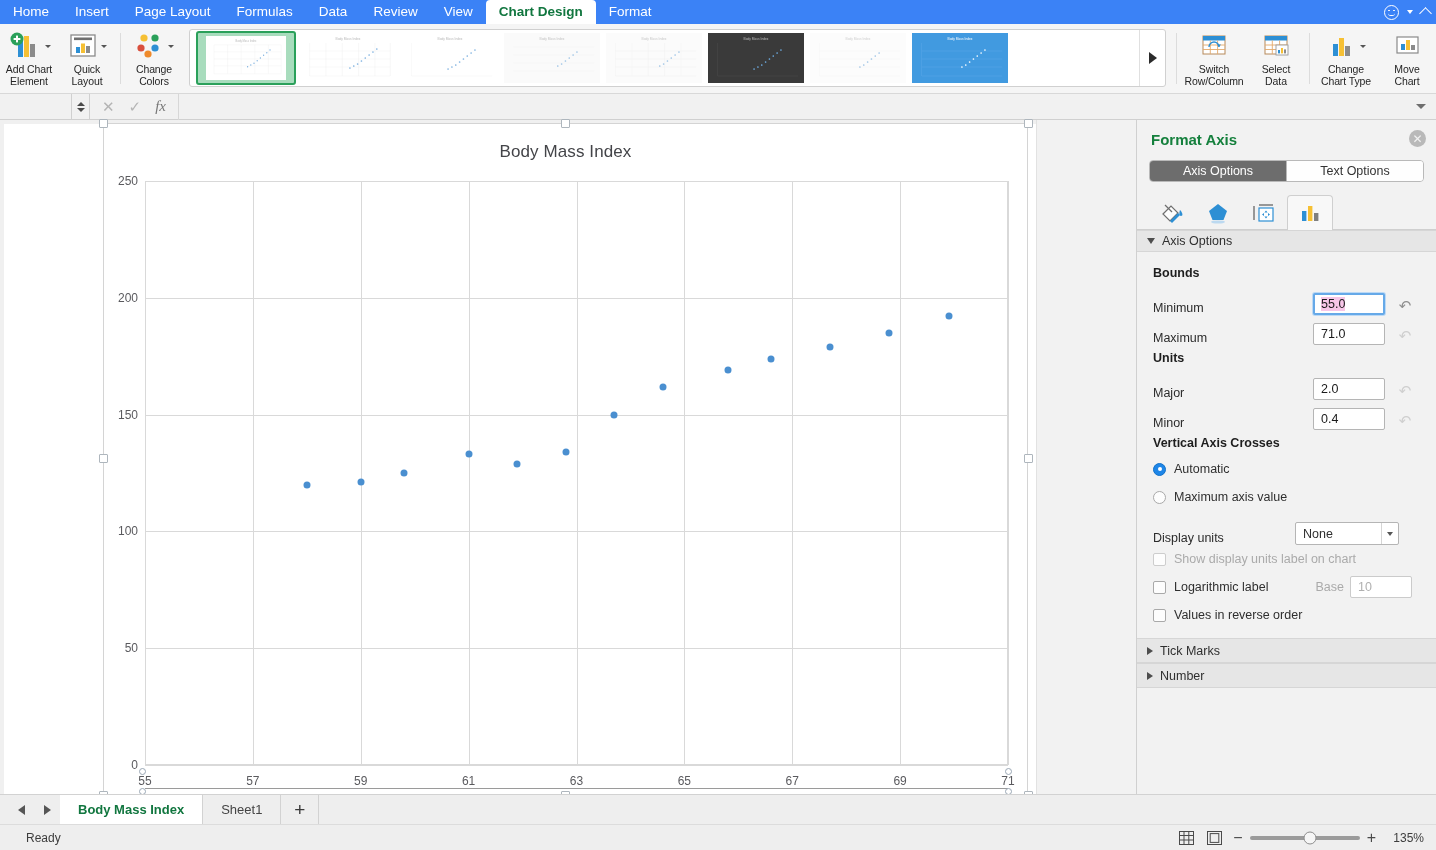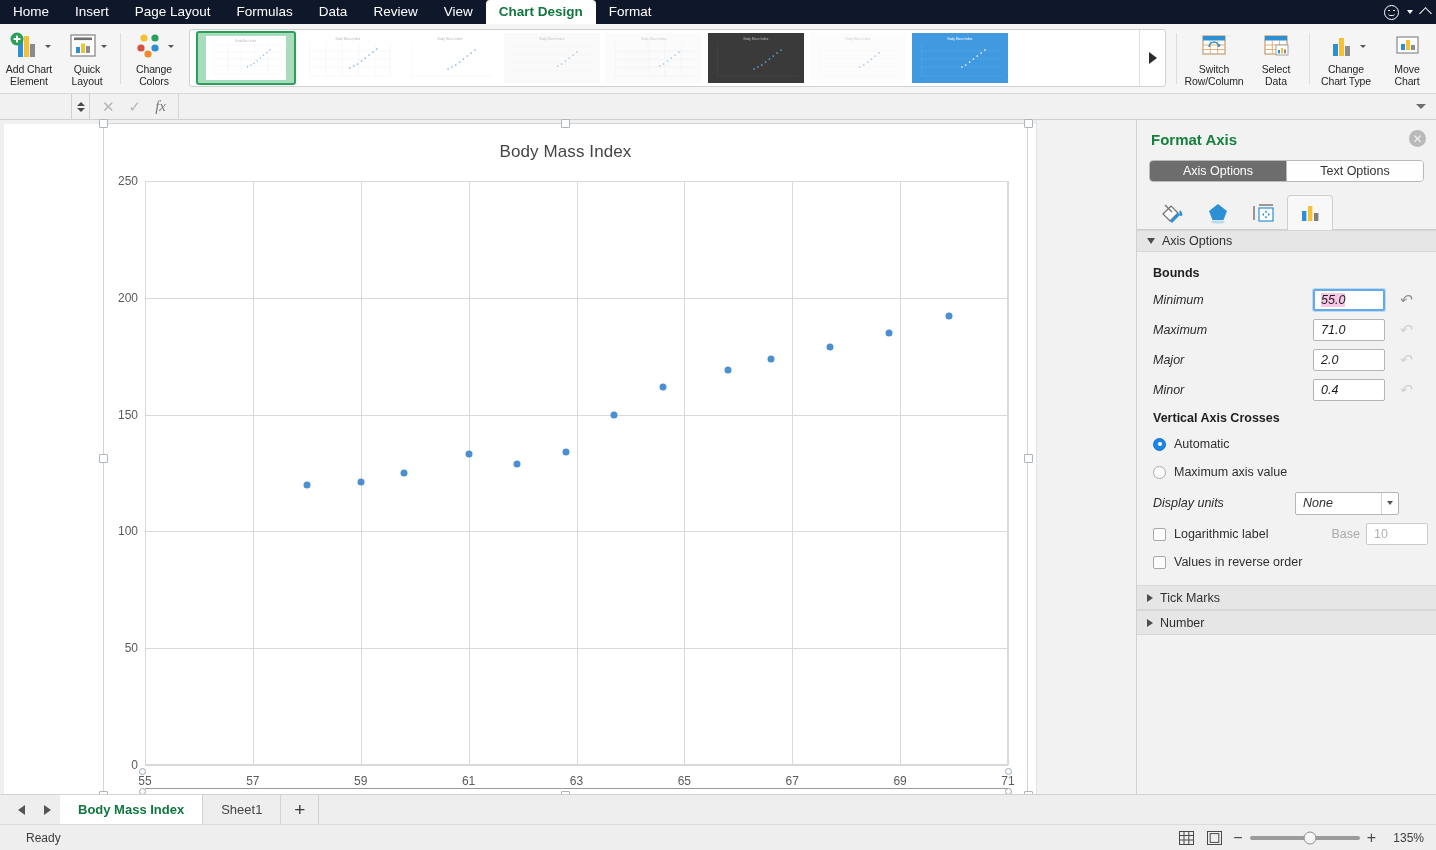--- a/index.html
+++ b/index.html
@@ -9,21 +9,21 @@
     overflow: hidden;
     font-family: "Liberation Sans", sans-serif;
     background: #ffffff;
     -webkit-font-smoothing: antialiased;
   }
   #app { position: relative; width: 1436px; height: 850px; }
 
   
   .tabbar {
     position: absolute; top: 0; left: 0; width: 1436px; height: 24px;
-    background: #0f172a;
+    background: #3b82f6;
     display: flex; align-items: flex-end;
   }
   .tab {
     height: 24px; line-height: 24px;
     padding: 0 13px;
     color: #ffffff; font-size: 13.5px;
     cursor: default; white-space: nowrap;
   }
   .tab.active {
     background: #ffffff; color: #11763f; font-weight: bold;
@@ -208,21 +208,21 @@
     padding-left: 10px; background: #e6e6e6;
     border-top: 1px solid #d6d6d6; border-bottom: 1px solid #d6d6d6;
     font-size: 12.5px; color: #2f2f2f;
   }
   .tri-d { width:0;height:0;border-left:4.5px solid transparent;border-right:4.5px solid transparent;border-top:6px solid #4d4d4d; }
   .tri-rr { width:0;height:0;border-top:4.5px solid transparent;border-bottom:4.5px solid transparent;border-left:6px solid #4d4d4d; }
 
   .pbody { padding: 8px 0 0 0; }
   .grp-lbl { font-weight: bold; font-size: 12.5px; padding: 6px 0 5px 16px; color: #1e1e1e; }
   .row {
-    display: flex; align-items: center; height: 30px; padding-left: 16px; padding-right: 10px; font-style: italic;
+    display: flex; align-items: flex-end; height: 30px; padding-left: 16px; padding-right: 10px;
   }
   .row .name { width: 160px; font-size: 12.5px; color: #2b2b2b; }
   .tbox {
     width: 72px; height: 22px; border: 1px solid #b5b5b5; border-radius: 2px;
     background: #ffffff; font-size: 12.5px; color: #1a1a1a;
     display: flex; align-items: center; padding-left: 7px;
   }
   .tbox.focus {
     border: 2px solid #66a9e8; box-shadow: 0 0 0 1px #bcd9f5;
     padding-left: 6px;
@@ -845,20 +845,21 @@
         </div>
         <div class="undo">↶</div>
       </div>
 
       <div class="row">
         <div class="name">Maximum</div>
         <div class="tbox">71.0</div>
         <div class="undo dim">↶</div>
       </div>
 
+      <div class="grp-lbl">Units</div>
 
       <div class="row">
         <div class="name">Major</div>
         <div class="tbox">2.0</div>
         <div class="undo dim">↶</div>
       </div>
 
       <div class="row">
         <div class="name">Minor</div>
         <div class="tbox">0.4</div>
@@ -881,26 +882,30 @@
       <div class="row" style="height:34px;">
         <div class="name" style="width:142px;">Display units</div>
         <div class="sel-box">
           <span>None</span>
           <span class="sel-arrow">
             <span style="width:0;height:0;border-left:3.5px solid transparent;border-right:3.5px solid transparent;border-top:4.5px solid #555;"></span>
           </span>
         </div>
       </div>
 
+      <div class="radio-row">
+        <div class="cb dim"></div>
+        <span class="txt-dim">Show display units label on chart</span>
+      </div>
 
       <div class="radio-row">
         <div class="cb"></div>
         <span>Logarithmic label</span>
         <span class="txt-dim" style="margin-left:auto;margin-right:6px;">Base</span>
-        <div class="tbox dim" style="width:62px;margin-right:8px;">10</div>
+        <div class="tbox dim" style="width:62px;margin-right:24px;">10</div>
       </div>
 
       <div class="radio-row">
         <div class="cb"></div>
         <span>Values in reverse order</span>
       </div>
     </div>
 
     <div style="margin-top:9px;">
       <div class="sect-hdr" style="height:25px;">

